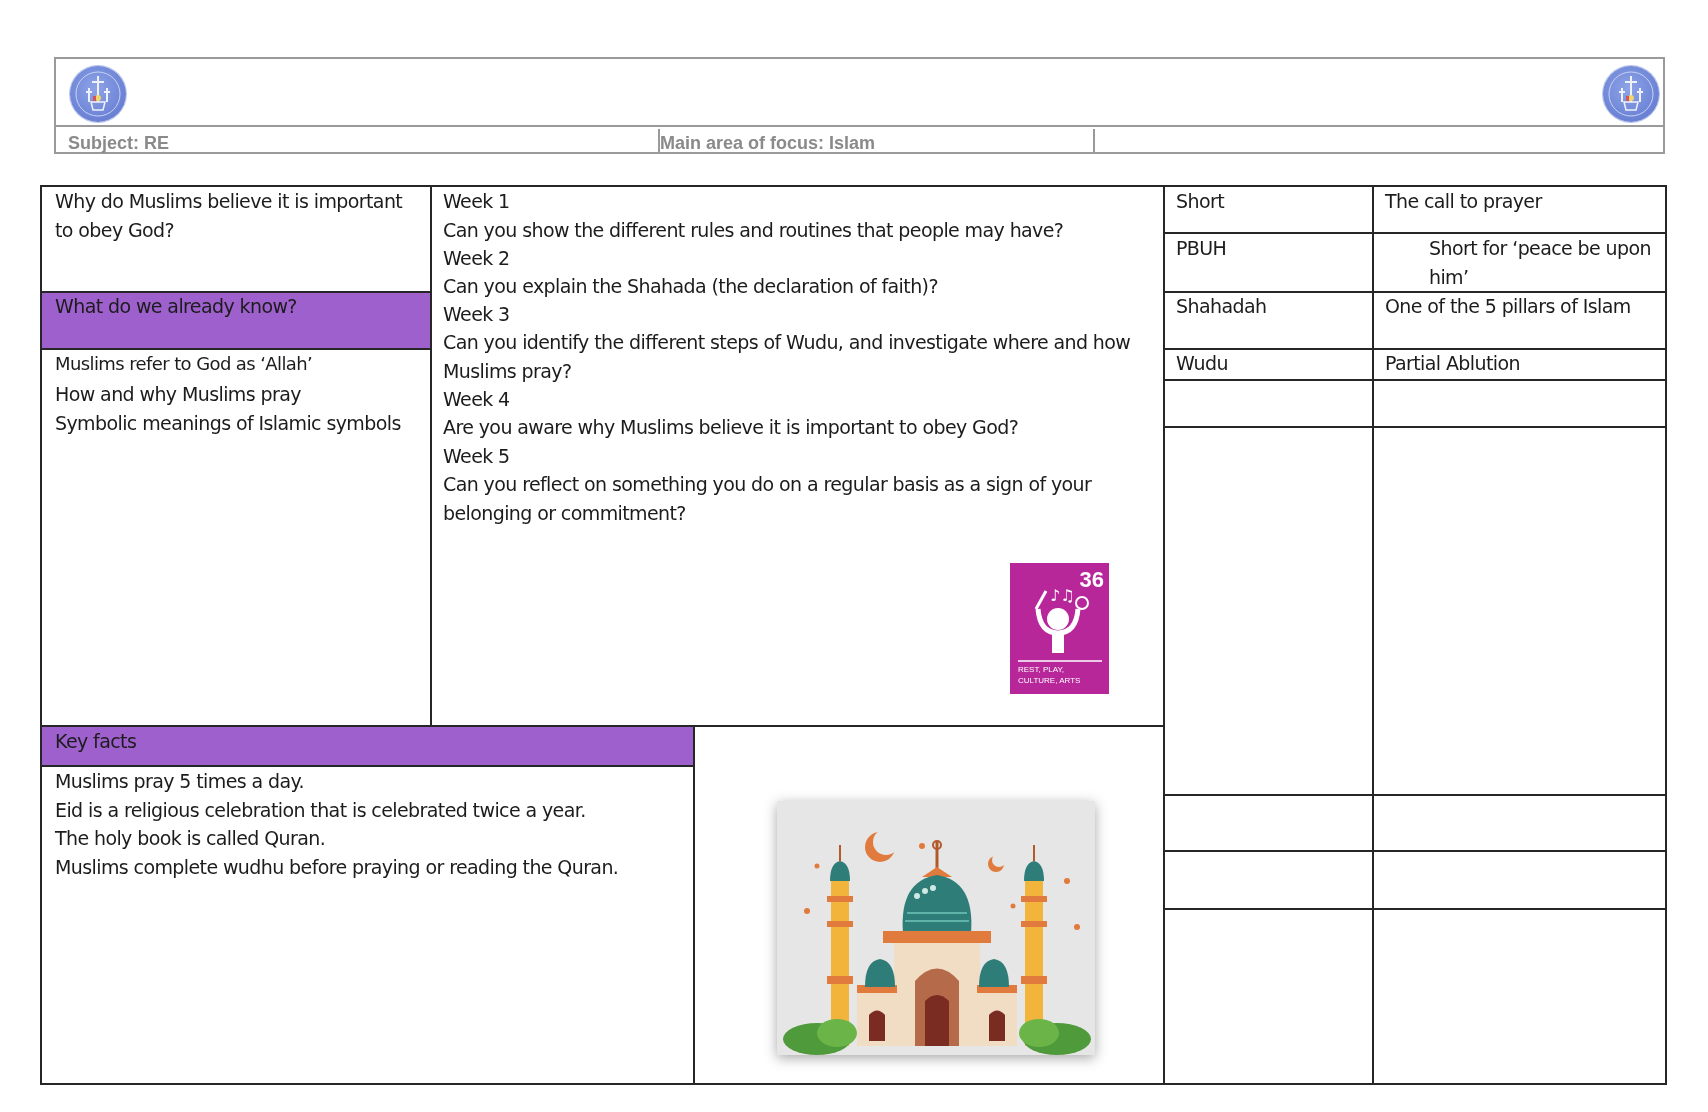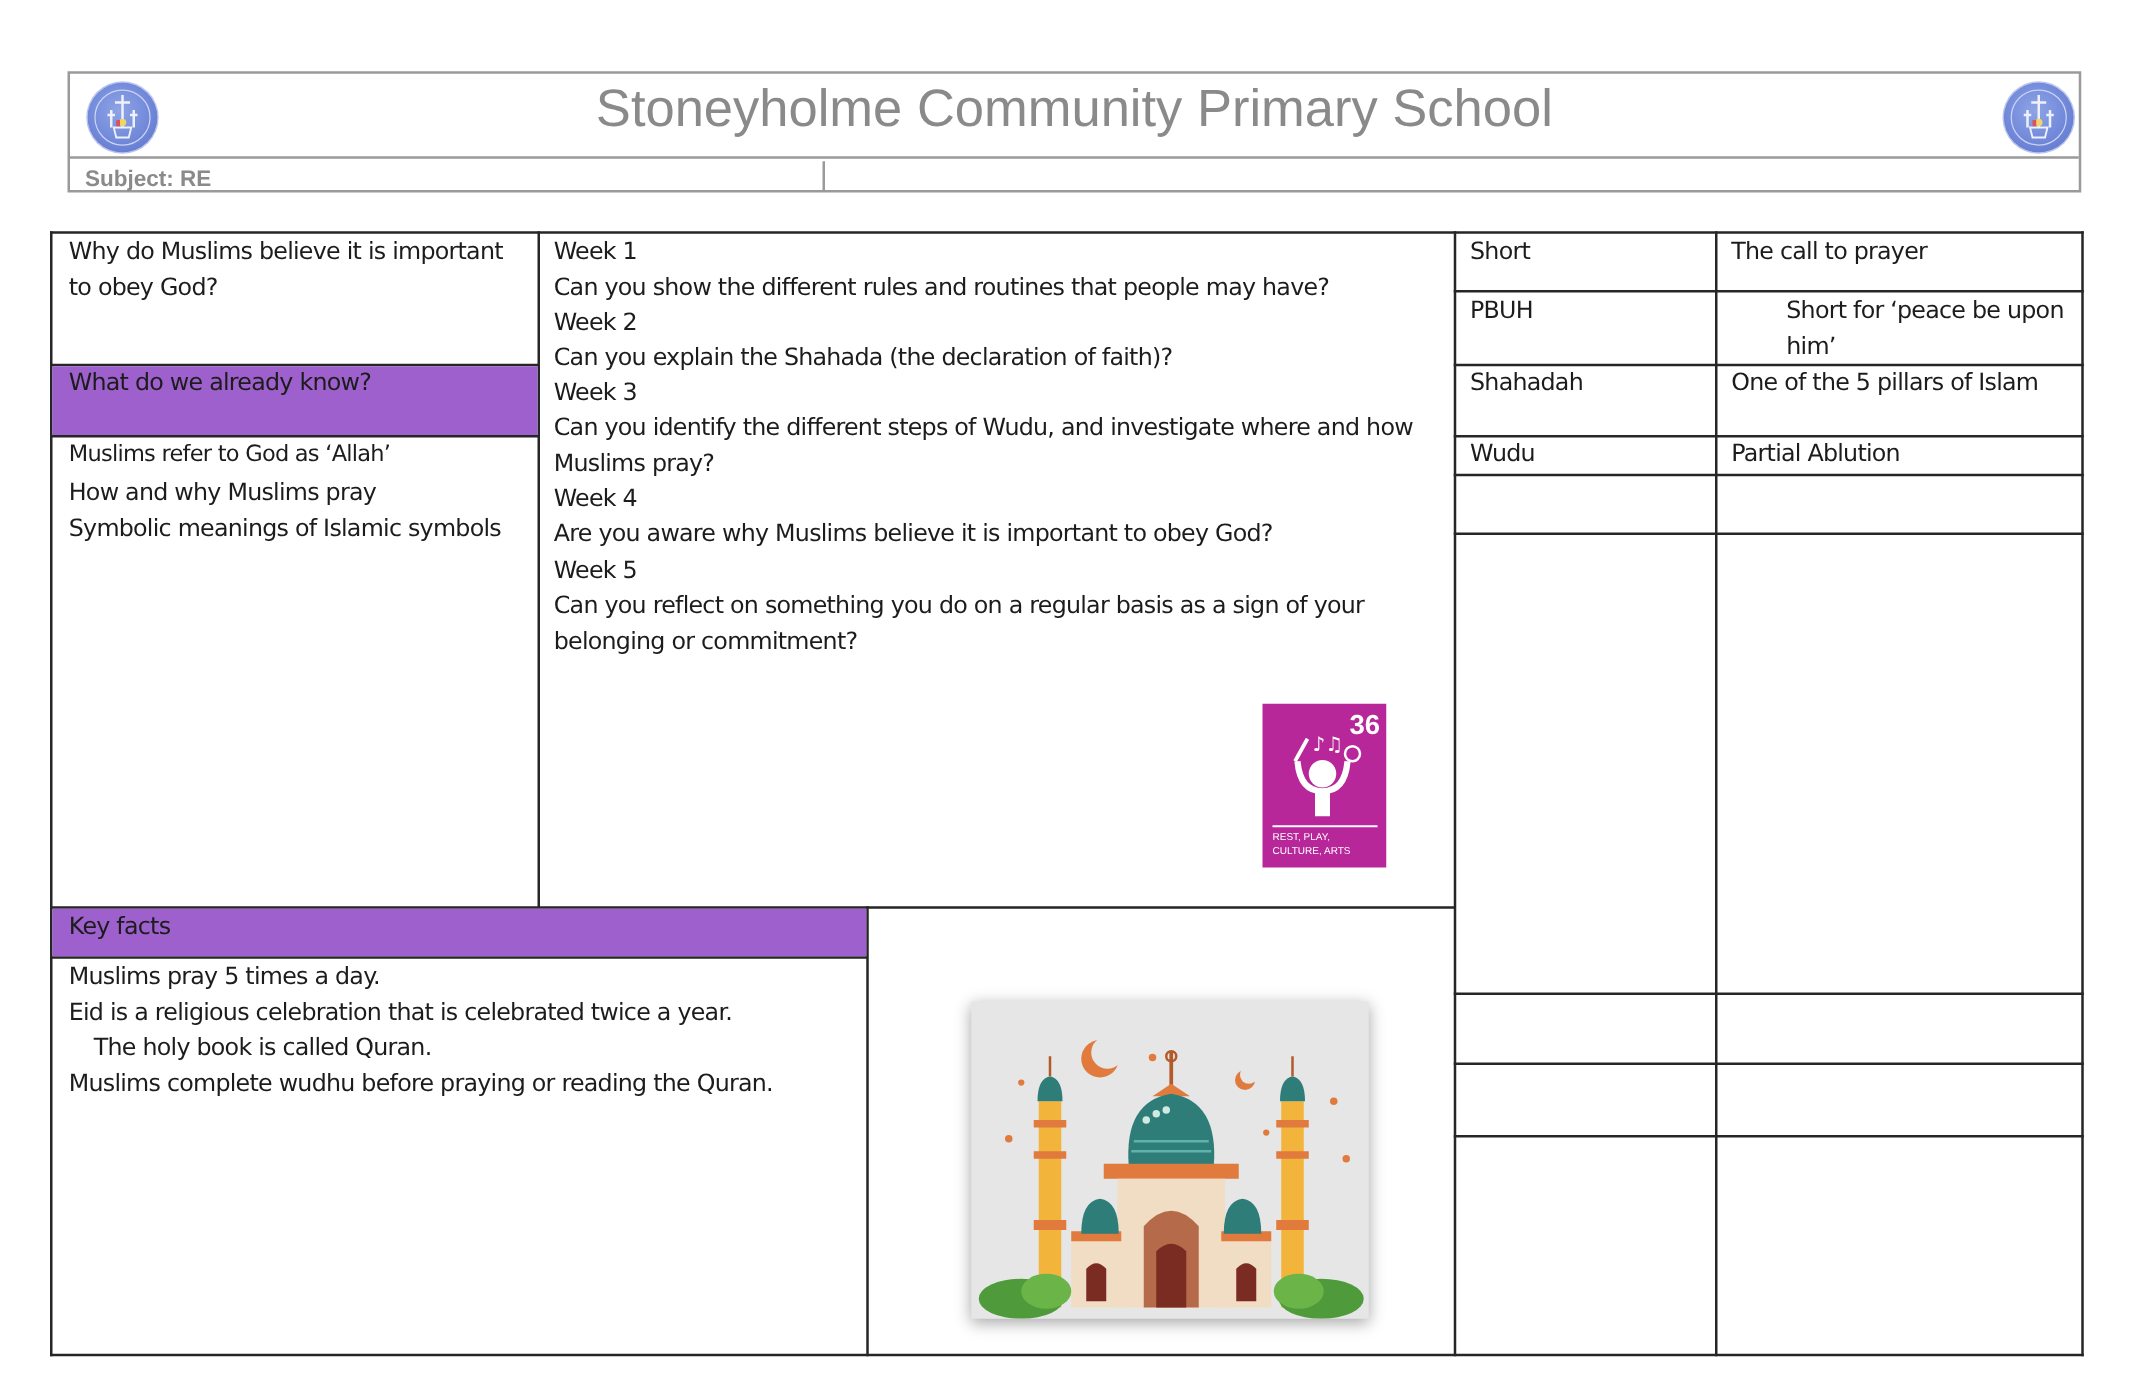--- a/index.html
+++ b/index.html
@@ -48,33 +48,33 @@
   <div class="hdr-title-row">
     <div class="crest left">
       <svg width="56" height="56" viewBox="0 0 56 56">
         <circle cx="28" cy="28" r="22" fill="none" stroke="#c9d3f3" stroke-width="1"></circle>
         <path d="M28 10 L28 36 M22 16 L34 16 M19 22 L19 36 M37 22 L37 36 M16 26 L22 26 M34 26 L40 26" stroke="#eef1fb" stroke-width="2" fill="none"></path>
         <path d="M21 36 L35 36 L33 44 L23 44 Z" fill="none" stroke="#eef1fb" stroke-width="1.5"></path>
         <circle cx="28" cy="32" r="3" fill="#f0d56a"></circle>
         <rect x="23" y="30" width="3" height="5" fill="#d9535a"></rect>
       </svg>
     </div>
-    <div class="hdr-title">Stoneyholme Community Primary School</div>
     <div class="crest right">
       <svg width="56" height="56" viewBox="0 0 56 56">
         <circle cx="28" cy="28" r="22" fill="none" stroke="#c9d3f3" stroke-width="1"></circle>
         <path d="M28 10 L28 36 M22 16 L34 16 M19 22 L19 36 M37 22 L37 36 M16 26 L22 26 M34 26 L40 26" stroke="#eef1fb" stroke-width="2" fill="none"></path>
         <path d="M21 36 L35 36 L33 44 L23 44 Z" fill="none" stroke="#eef1fb" stroke-width="1.5"></path>
         <circle cx="28" cy="32" r="3" fill="#f0d56a"></circle>
         <rect x="23" y="30" width="3" height="5" fill="#d9535a"></rect>
       </svg>
     </div>
   </div>
   <div class="hdr-sub-row">
     <div class="hdr-cell c1">Subject: RE</div>
+    <div class="hdr-cell c2">Main area of focus: Islam</div>
   </div>
 </div>
 
 <div>
 
   <div class="ln h" style="left:40px; top:185px; width:1627px;"></div>
   <div class="ln h" style="left:40px; top:1083px; width:1627px;"></div>
   <div class="ln v" style="left:40px; top:185px; height:900px;"></div>
   <div class="ln v" style="left:1665px; top:185px; height:900px;"></div>
 
@@ -153,21 +153,21 @@
   <div class="txt" style="left:1385px; top:292px; width:260px;">One of the 5 pillars of Islam</div>
   <div class="txt" style="left:1176px; top:349px;">Wudu</div>
   <div class="txt" style="left:1385px; top:349px; width:260px;">Partial Ablution</div>
 </div>
 
 <div class="purple" style="left:42px; top:727px; width:651px; height:38px;"></div>
 <div class="txt" style="left:55px; top:727px;">Key facts</div>
 <div>
   <div class="txt" style="left:55px; top:767px;">Muslims pray 5 times a day.</div>
   <div class="txt" style="left:55px; top:796px;">Eid is a religious celebration that is celebrated twice a year.</div>
-  <div class="txt" style="left:55px; top:824px;margin-left:20px;">The holy book is called Quran.</div>
+  <div class="txt" style="left:55px; top:824px;">The holy book is called Quran.</div>
   <div class="txt" style="left:55px; top:853px;">Muslims complete wudhu before praying or reading the Quran.</div>
 </div>
 
 <div class="mosque-frame">
   <svg width="318" height="254" viewBox="0 0 318 254">
 
     <circle cx="103" cy="46" r="15" fill="#e07a3d"></circle>
     <circle cx="109" cy="41" r="13" fill="#e6e6e6"></circle>
     <circle cx="219" cy="63" r="8" fill="#e07a3d"></circle>
     <circle cx="222" cy="59" r="7" fill="#e6e6e6"></circle>

